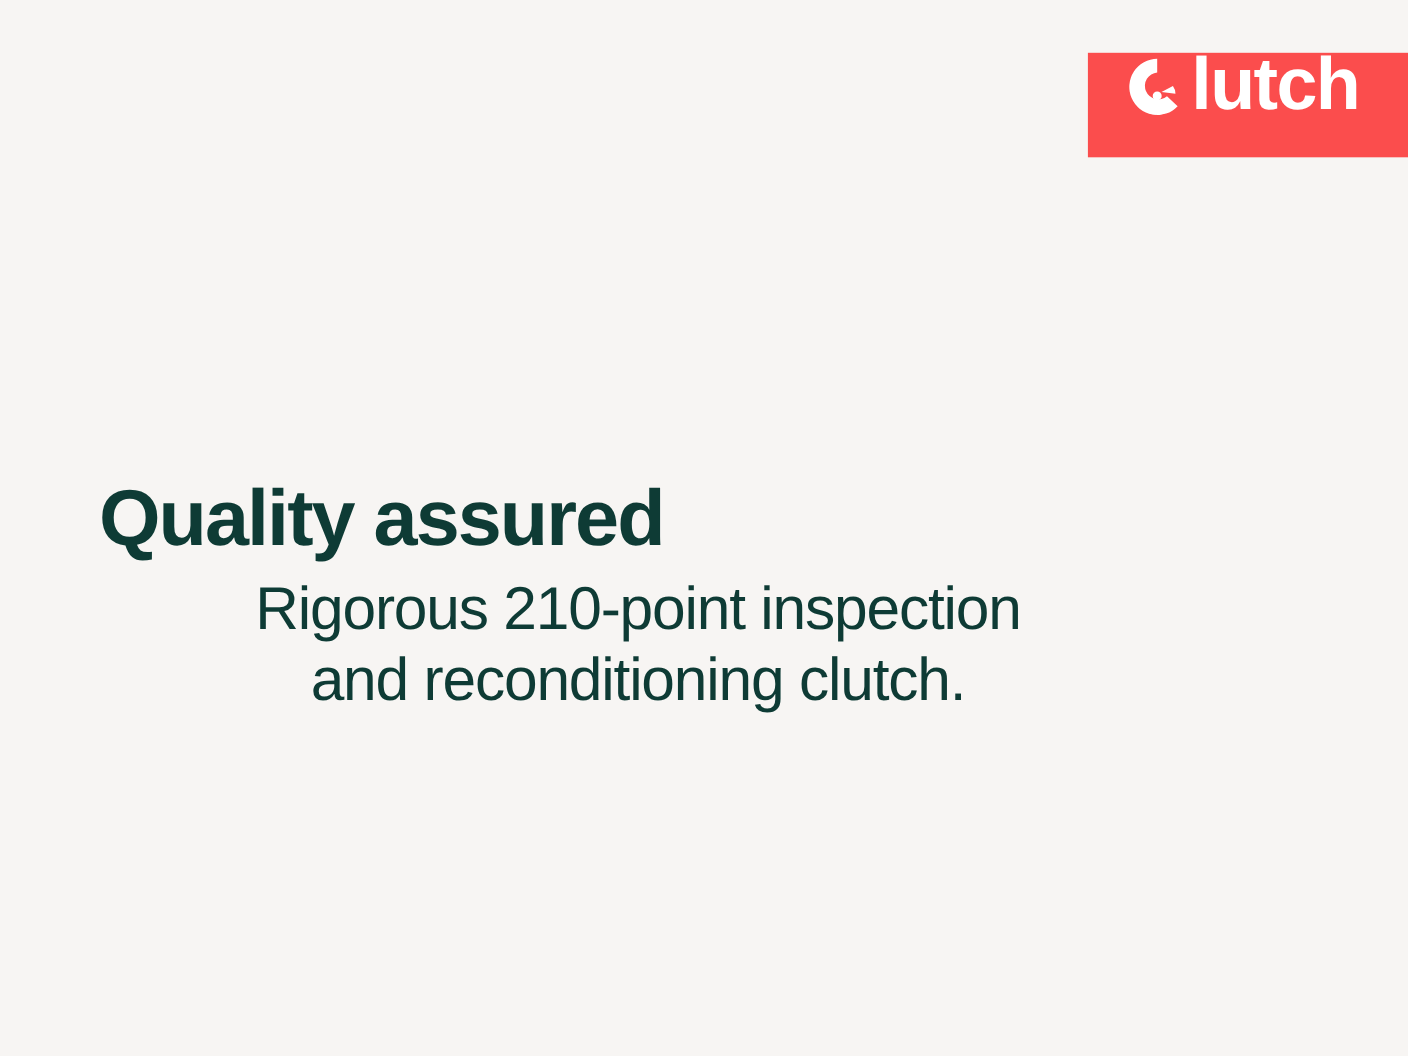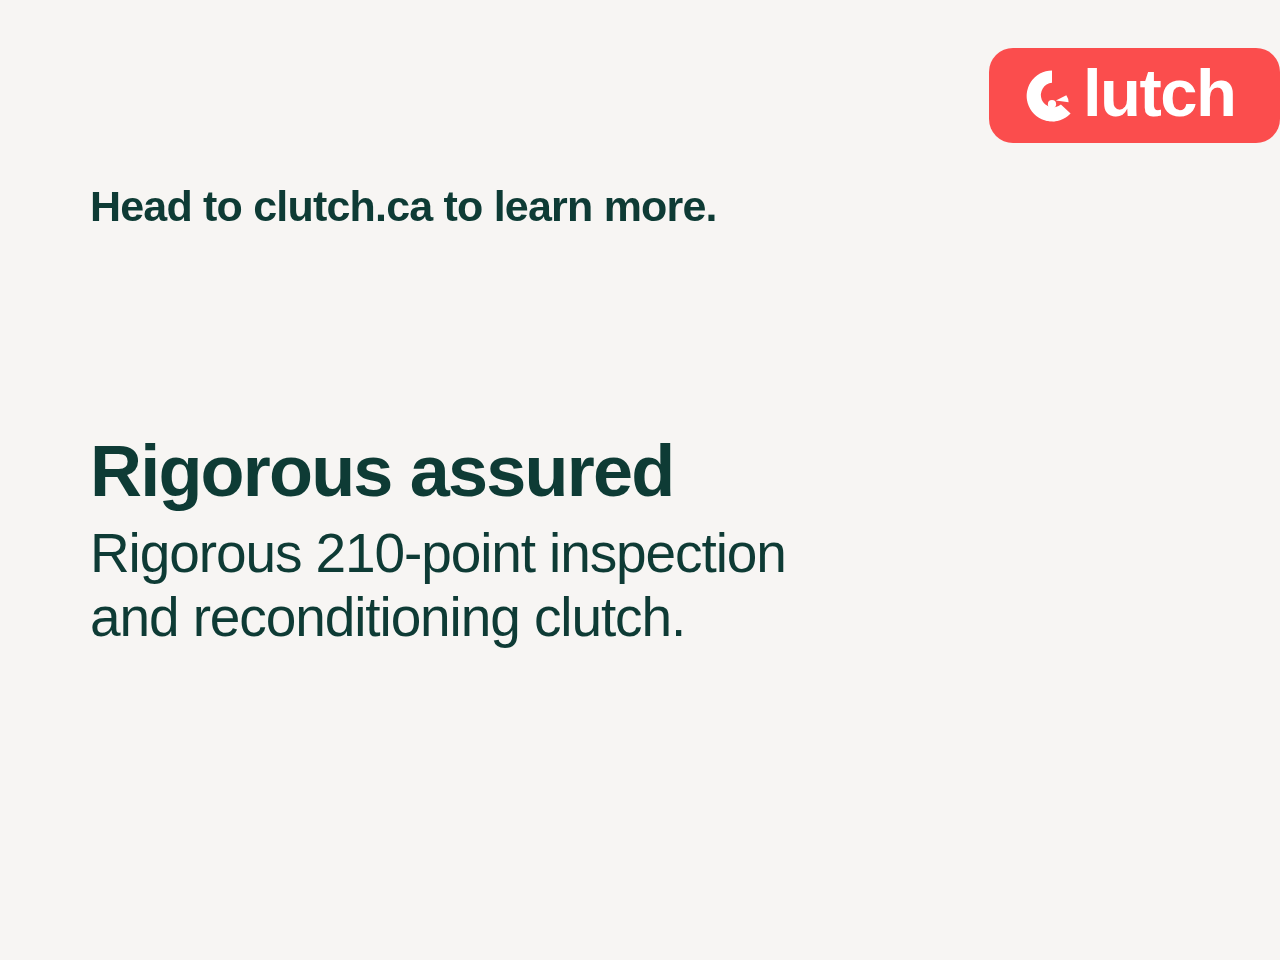--- a/index.html
+++ b/index.html
@@ -24,24 +24,22 @@
 
   
   .brand-badge {
     position: absolute;
     left: 989px;
     top: 48px;
     width: 291px;
     height: 95px;
     background: #FB4D4D;
     display: flex;
-    align-items: center;
     padding-left: 36px;
     box-sizing: border-box;
-    border-radius: 24px;
   }
 
   .wordmark {
     display: flex;
     align-items: center;
     height: 62px;
   }
 
   .wordmark-c {
     display: block;
@@ -98,20 +96,21 @@
     font-weight: 400;
     letter-spacing: -1.1px;
     color: #0E3B35;
     line-height: 1.17;
     margin: 0;
   }
 
   .subhead-line {
     display: block;
     white-space: nowrap;
+    text-align: center;
   }
 </style>
 </head>
 <body>
 
 <div class="slide">
 
   <div class="brand-badge">
     <div class="wordmark">
       <svg class="wordmark-c" viewBox="0 0 54 54" aria-hidden="true">
@@ -124,23 +123,22 @@
 
         <circle cx="27" cy="35.2" r="4.1" fill="#FFFFFF"></circle>
         <path d="M23.2 39.4 L18.6 50.3 A12.4 12.4 0 0 0 26.1 52.1 Z" fill="#FFFFFF"></path>
         <path d="M30.8 39.4 L35.4 50.3 A12.4 12.4 0 0 1 27.9 52.1 Z" fill="#FFFFFF"></path>
         <path d="M30.9 31.6 L41.3 26.2 A12.4 12.4 0 0 1 43.6 33.2 Z" fill="#FFFFFF"></path>
       </svg>
       <span class="wordmark-text">lutch</span>
     </div>
   </div>
 
-  <div class="lead-line">Head to clutch.ca to learn more.</div>
 
   <div class="content">
-    <h1 class="headline">Rigorous assured</h1>
+    <h1 class="headline">Quality assured</h1>
     <p class="subhead">
       <span class="subhead-line">Rigorous 210-point inspection</span>
       <span class="subhead-line">and reconditioning clutch.</span>
     </p>
   </div>
 
 </div>
 
 </body></html>

